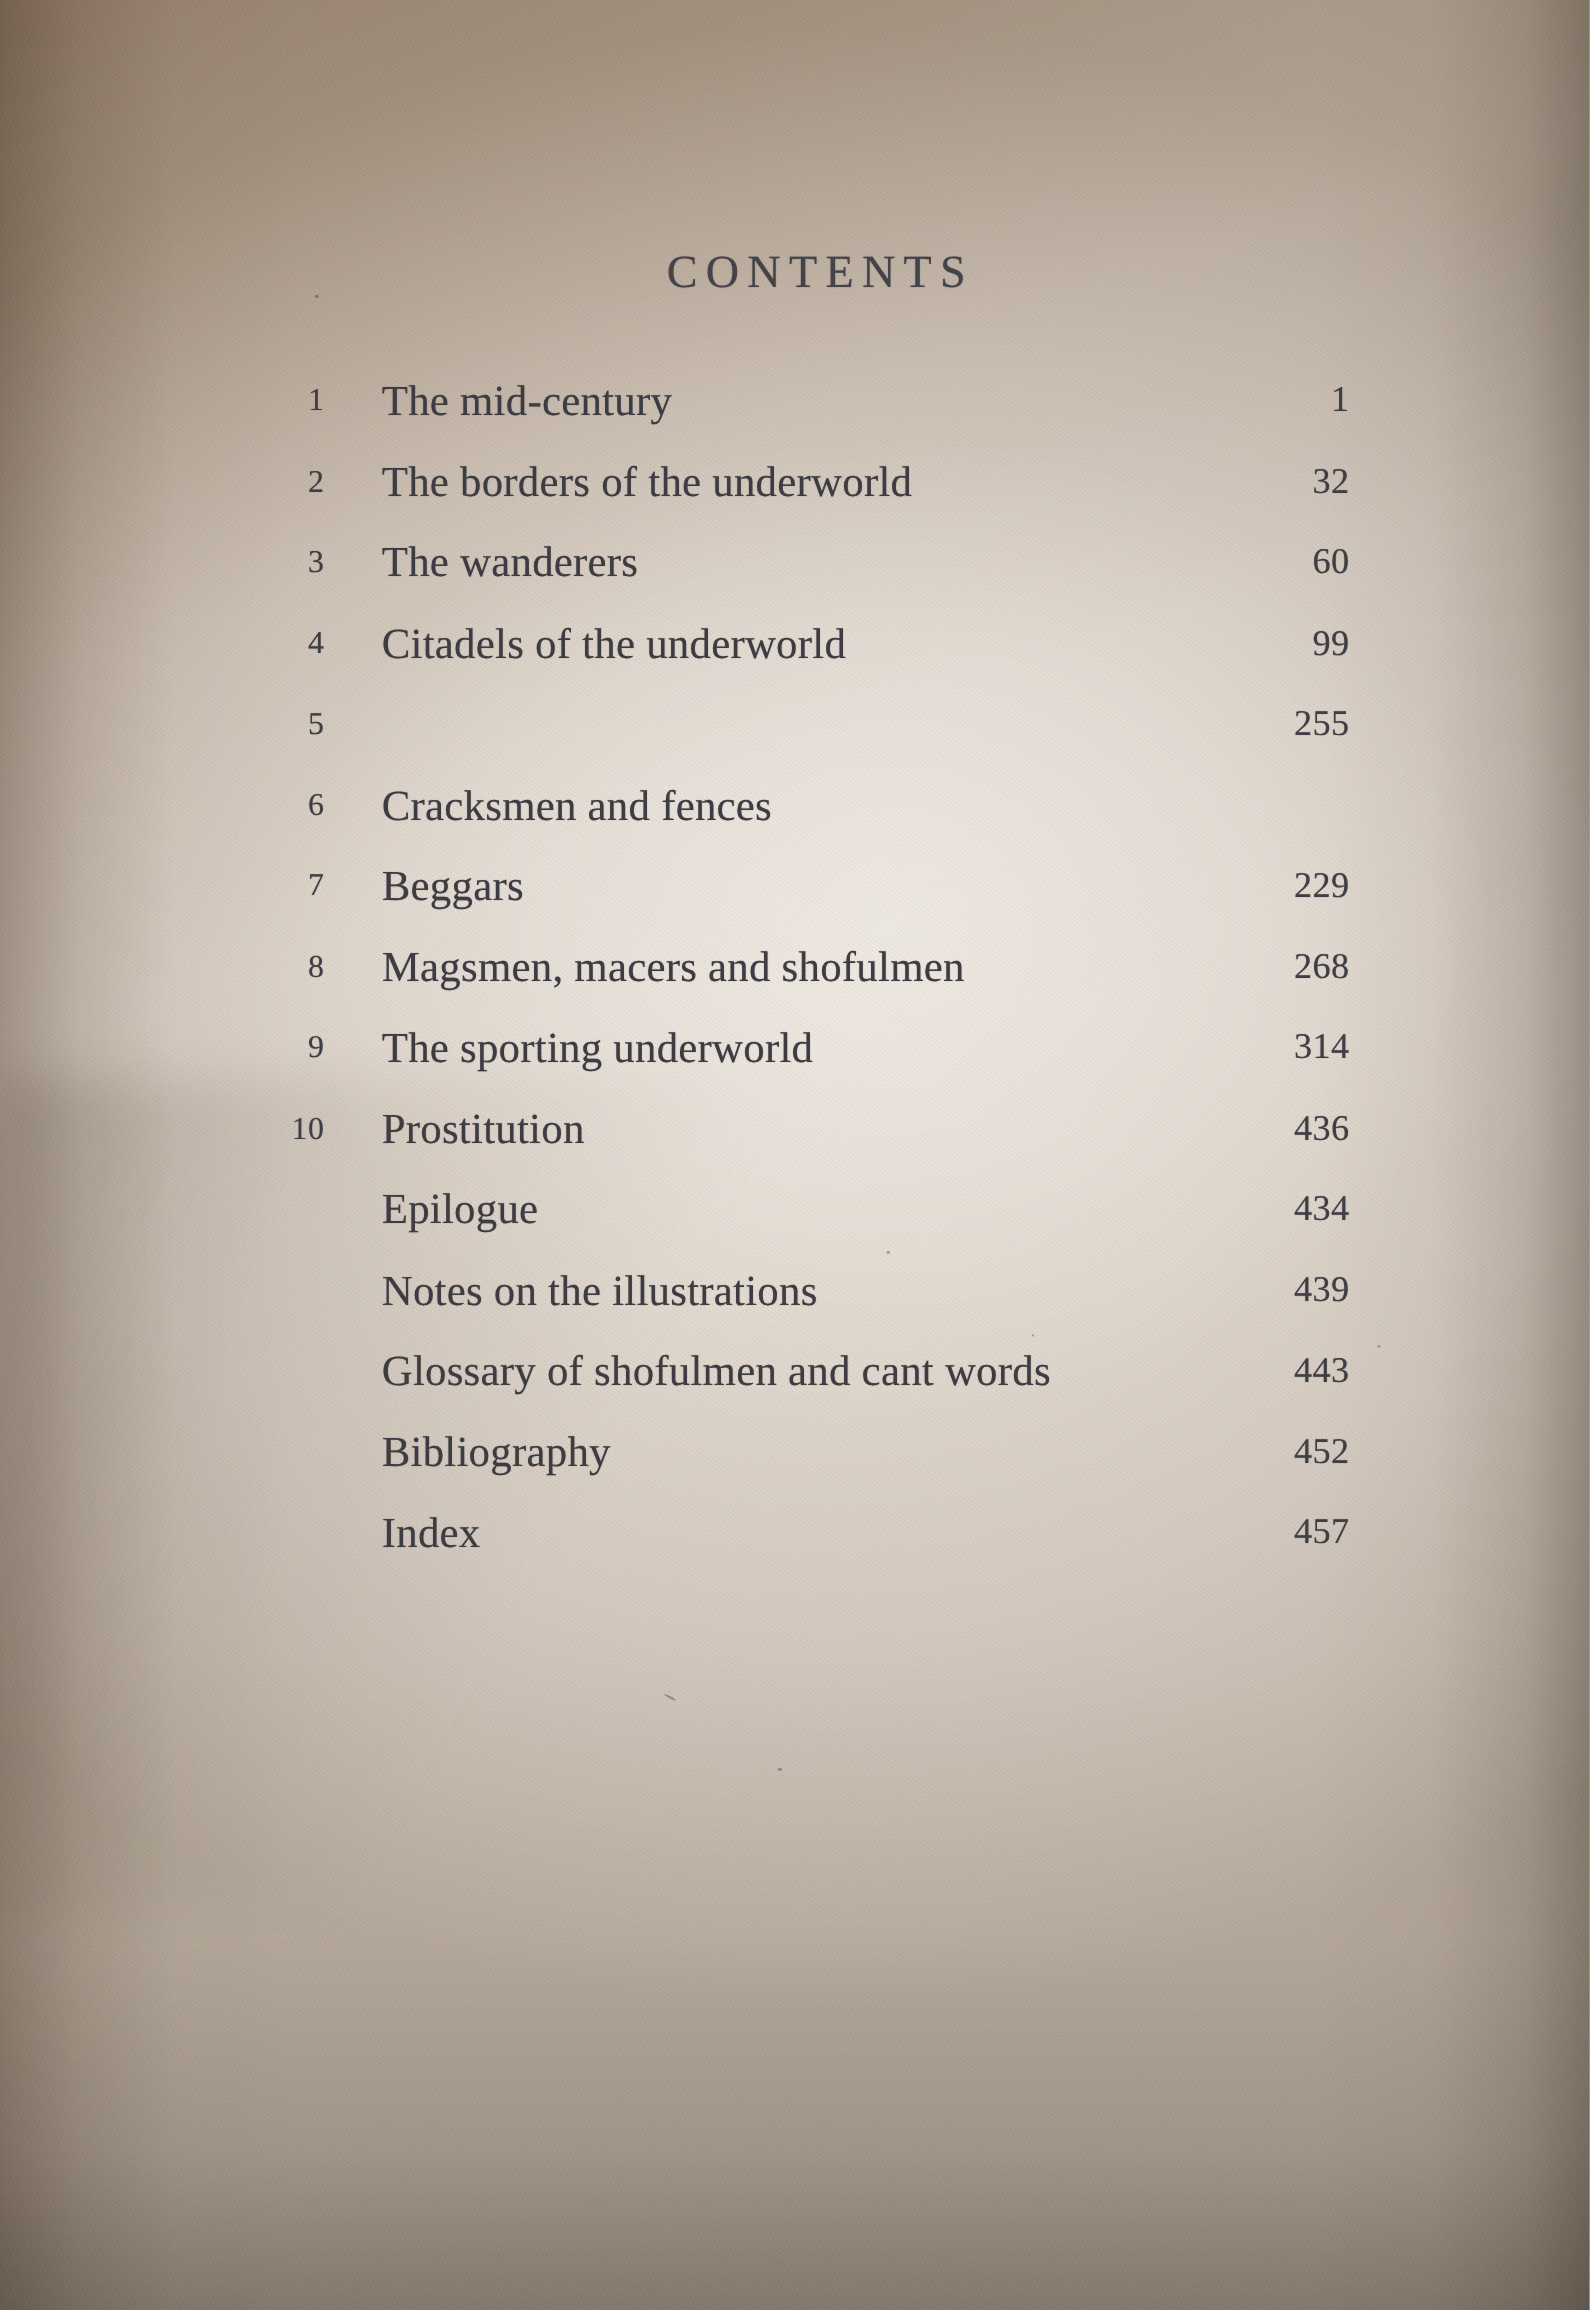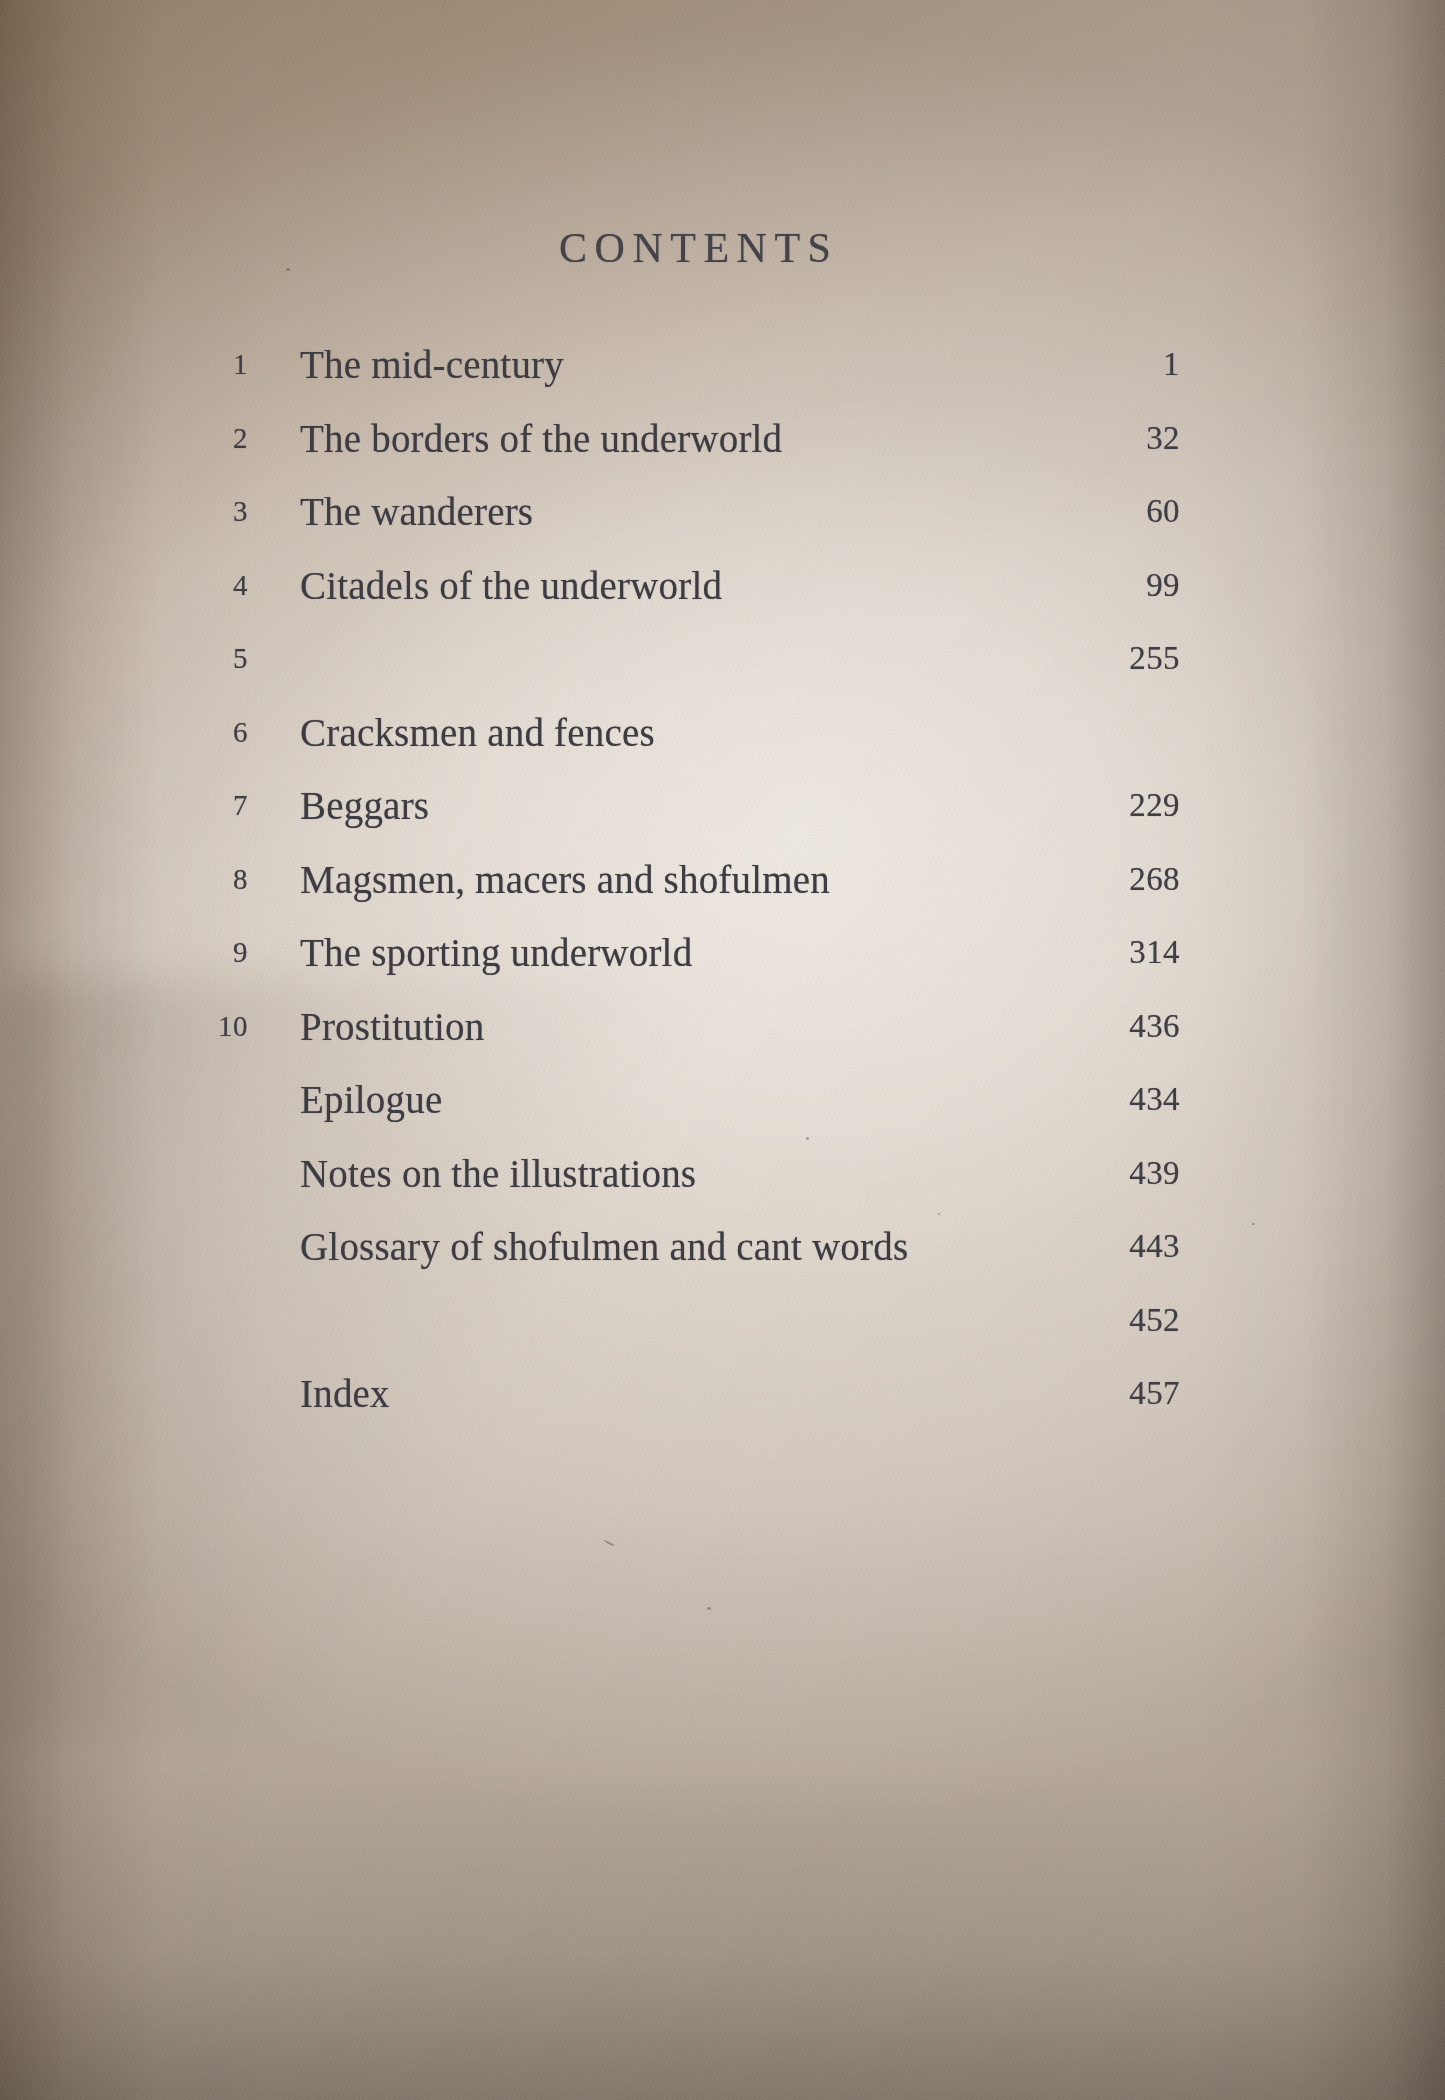--- a/index.html
+++ b/index.html
@@ -105,20 +105,21 @@
     background: rgba(70,66,62,0.42);
     border-radius: 50%;
     pointer-events: none;
   }
 
   
   .content {
     position: absolute;
     inset: 0;
     color: #3c3b40;
+    margin-left: 47px;
   }
 
   .contents-title {
     position: absolute;
     left: 0;
     top: 224px;
     width: 1390px;
     text-align: center;
     font-size: 42px;
     letter-spacing: 7.5px;
@@ -264,20 +265,21 @@
       </div>
 
       <div class="toc-row">
         <span class="num"></span>
         <span class="title">Glossary of shofulmen and cant words</span>
         <span class="page">443</span>
       </div>
 
       <div class="toc-row">
         <span class="num"></span>
+        <span class="title">Bibliography</span>
         <span class="page">452</span>
       </div>
 
       <div class="toc-row">
         <span class="num"></span>
         <span class="title">Index</span>
         <span class="page">457</span>
       </div>
 
     </div>

